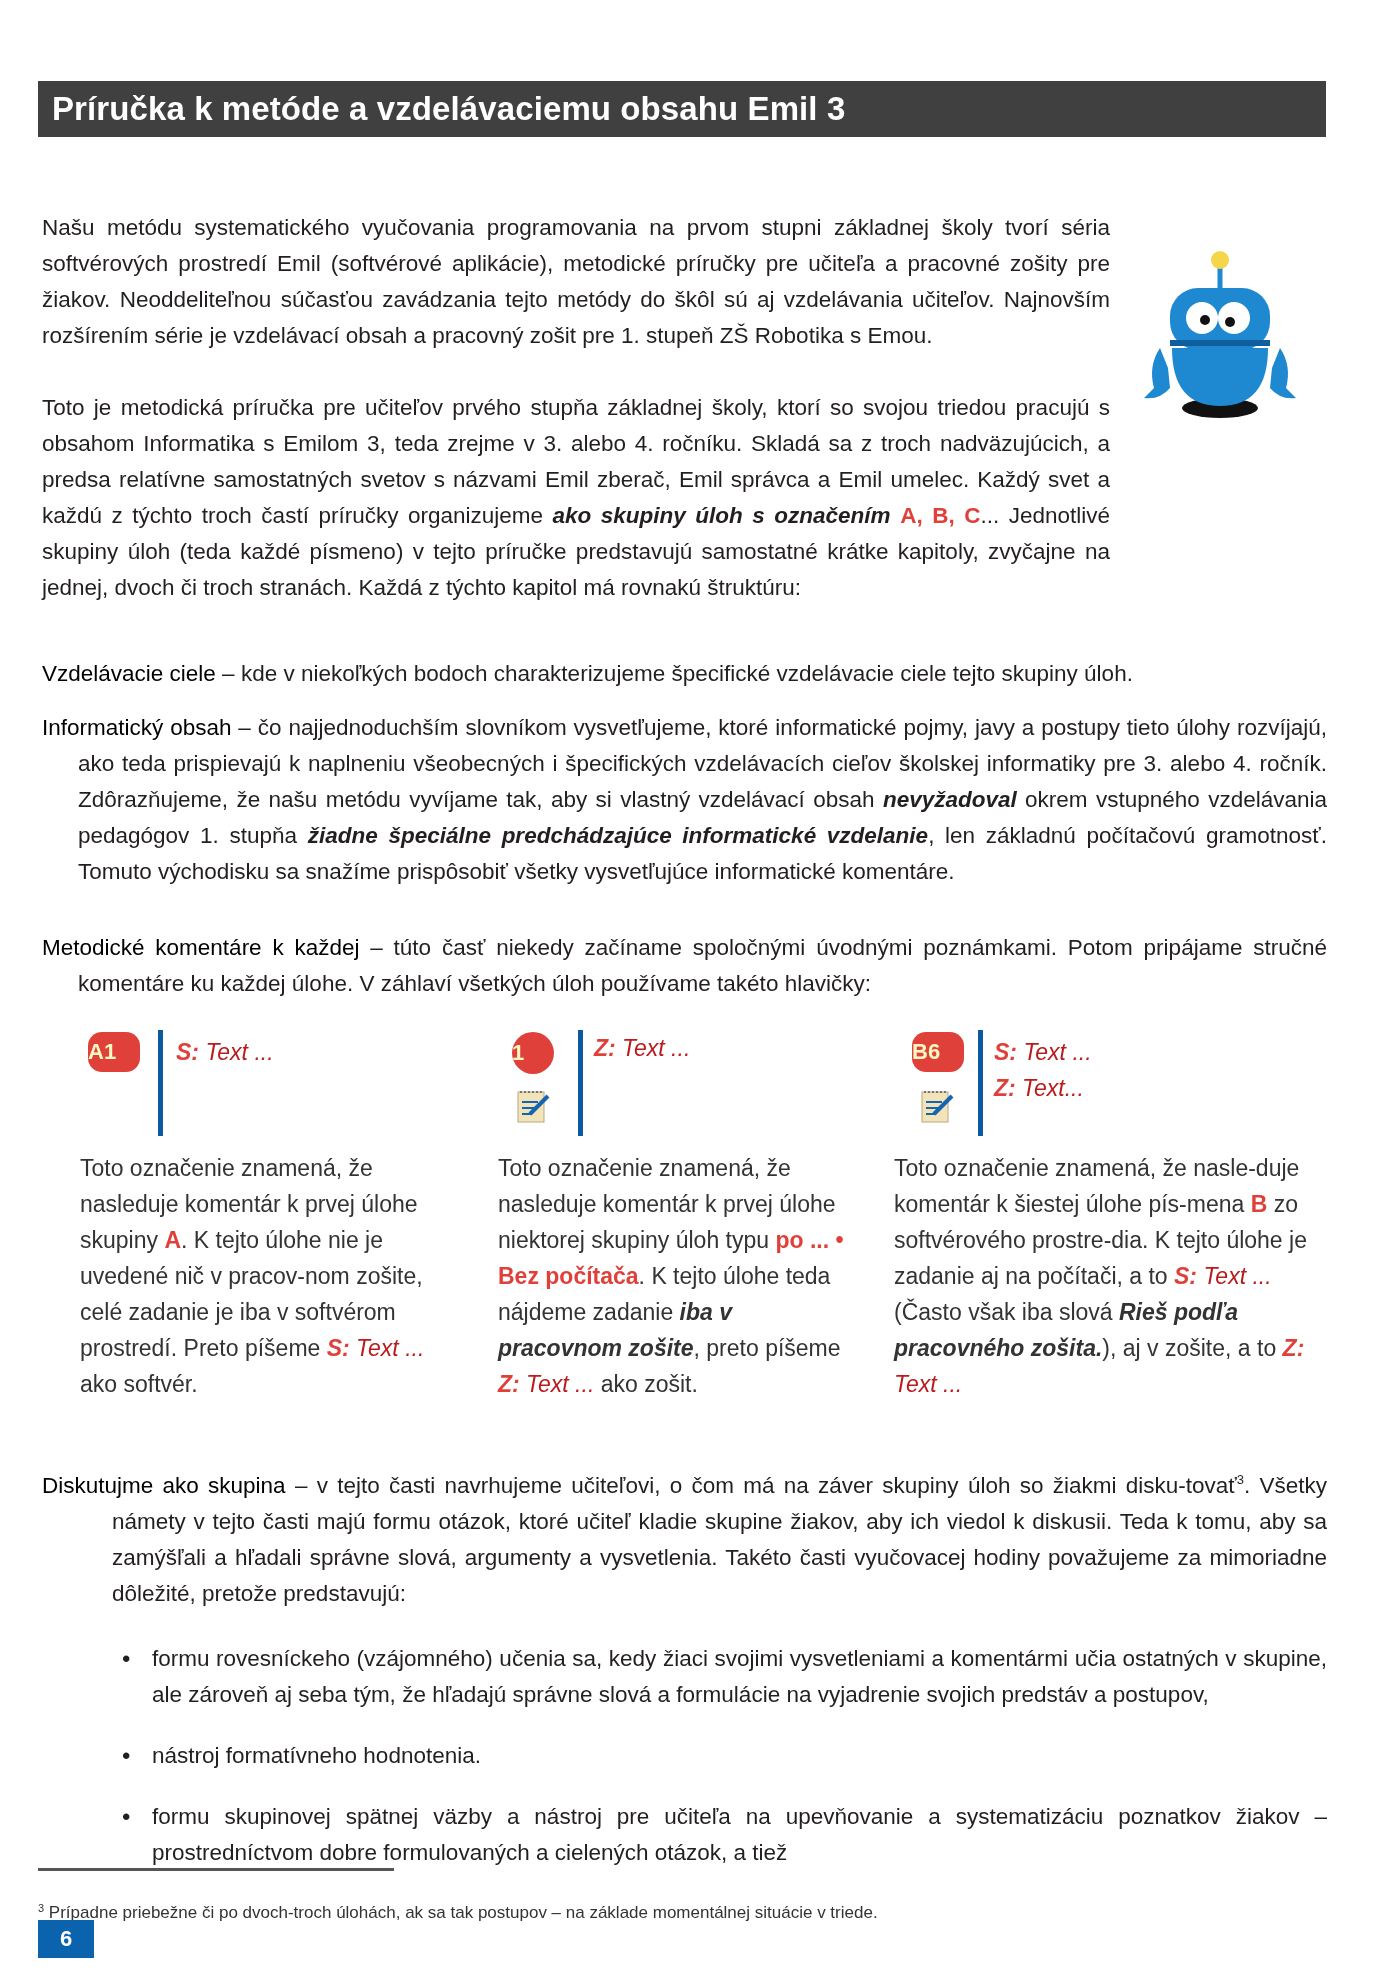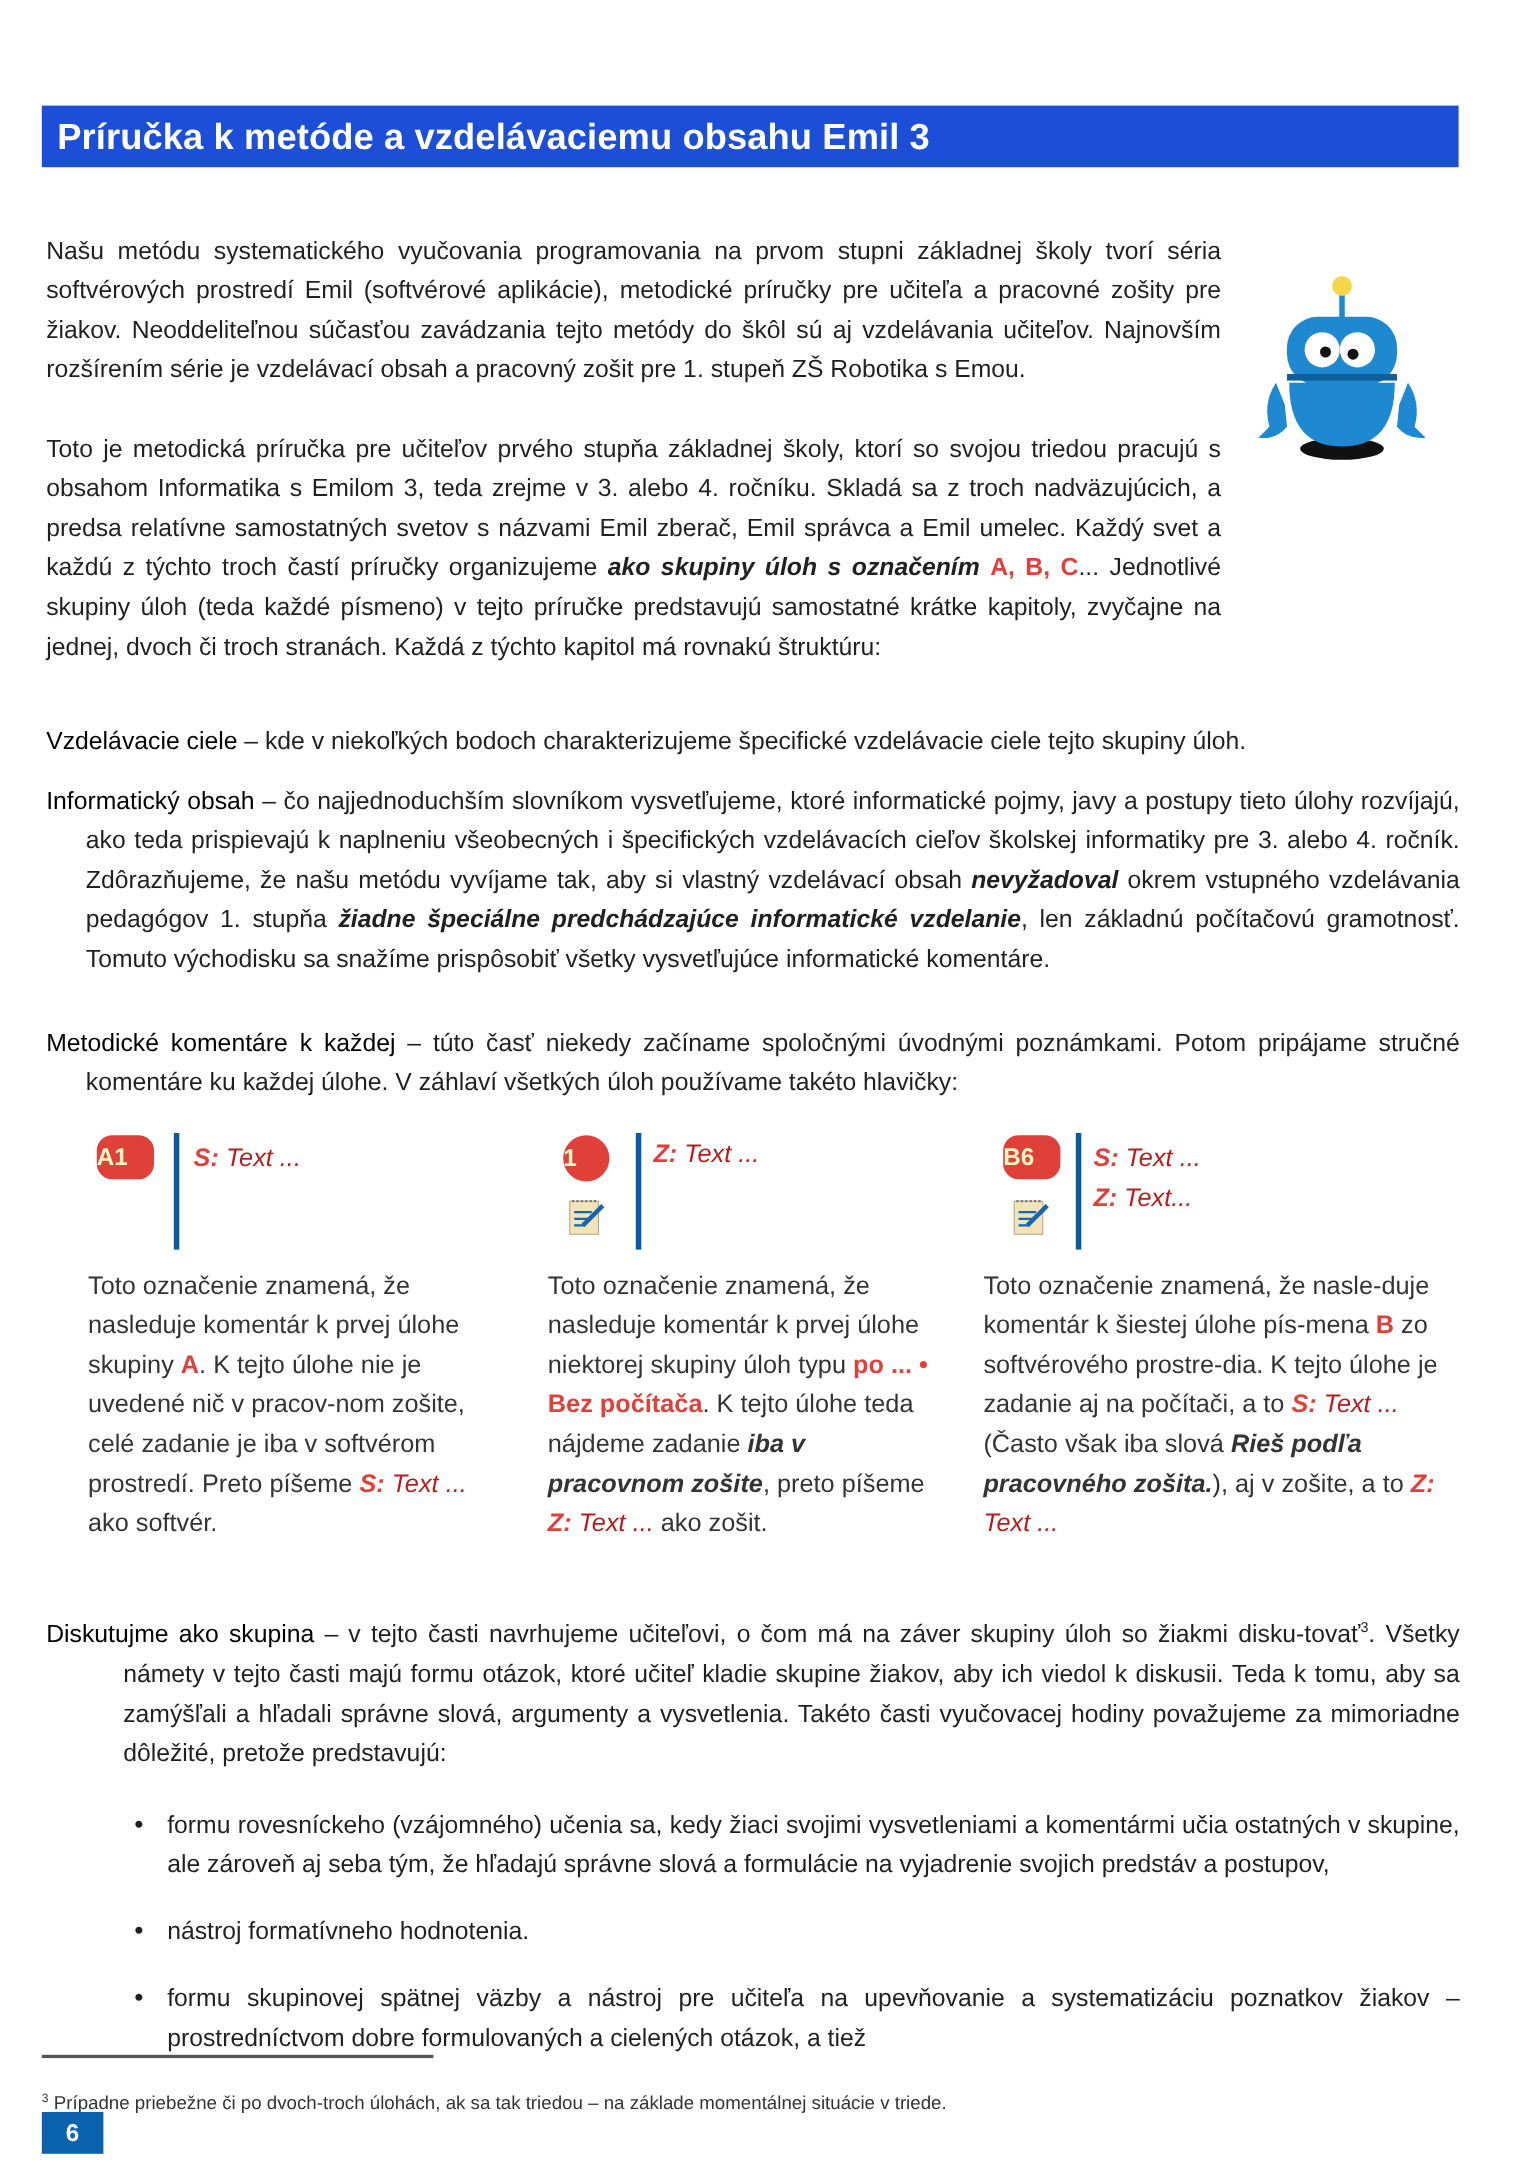--- a/index.html
+++ b/index.html
@@ -1,20 +1,20 @@
 <!DOCTYPE html>
 <html><head>
 <meta charset="utf-8">
 <style>
   * { box-sizing: border-box; margin: 0; padding: 0; }
   html, body { width: 1400px; height: 1978px; background: #ffffff; }
   body { position: relative; font-family: "Liberation Sans", sans-serif; color: #231f20; overflow: hidden; }
   .title-bar {
-    position: absolute; left: 38px; top: 96px; width: 1288px; height: 56px;
-    background: #1d4ed8; color: #fff; font-weight: bold; font-size: 33px;
+    position: absolute; left: 38px; top: 81px; width: 1288px; height: 56px;
+    background: #404040; color: #fff; font-weight: bold; font-size: 33px;
     line-height: 56px; padding-left: 14px; letter-spacing: 0.1px;
   }
   .p { position: absolute; font-size: 22.5px; line-height: 36px; text-align: justify; }
   .intro { left: 42px; width: 1068px; }
   .intro1 { top: 210px; }
   .intro2 { top: 390px; }
   .justify-last { text-align-last: left; }
   .sec { left: 42px; width: 1285px; }
   .h { color: #000000; font-weight: normal; }
   .b { font-weight: bold; font-style: italic; }
@@ -111,15 +111,15 @@
 
 <p class="p sec" style="top:1462px; text-indent:-70px; padding-left:70px; text-align-last:left;"><span class="h">Diskutujme ako skupina</span><span> – v tejto časti navrhujeme učiteľovi, o čom má na záver skupiny úloh so žiakmi disku-tovať</span><sup style="font-size:13px;">3</sup><span>. Všetky námety v tejto časti majú formu otázok, ktoré učiteľ kladie skupine žiakov, aby ich viedol k diskusii. Teda k tomu, aby sa zamýšľali a hľadali správne slová, argumenty a vysvetlenia. Takéto časti vyučovacej hodiny považujeme za mimoriadne dôležité, pretože predstavujú:</span></p>
 
 <ul class="bullets">
   <li>formu rovesníckeho (vzájomného) učenia sa, kedy žiaci svojimi vysvetleniami a komentármi učia ostatných v skupine, ale zároveň aj seba tým, že hľadajú správne slová a formulácie na vyjadrenie svojich predstáv a postupov,</li>
   <li>nástroj formatívneho hodnotenia.</li>
   <li>formu skupinovej spätnej väzby a nástroj pre učiteľa na upevňovanie a systematizáciu poznatkov žiakov – prostredníctvom dobre formulovaných a cielených otázok, a tiež</li>
 </ul>
 
 <div class="fn-rule"></div>
-<div class="footnote"><sup>3</sup><span> Prípadne priebežne či po dvoch-troch úlohách, ak sa tak triedou – na základe momentálnej situácie v triede.</span></div>
+<div class="footnote"><sup>3</sup><span> Prípadne priebežne či po dvoch-troch úlohách, ak sa tak postupov – na základe momentálnej situácie v triede.</span></div>
 
 <div class="page-num">6</div>
 
 </body></html>

